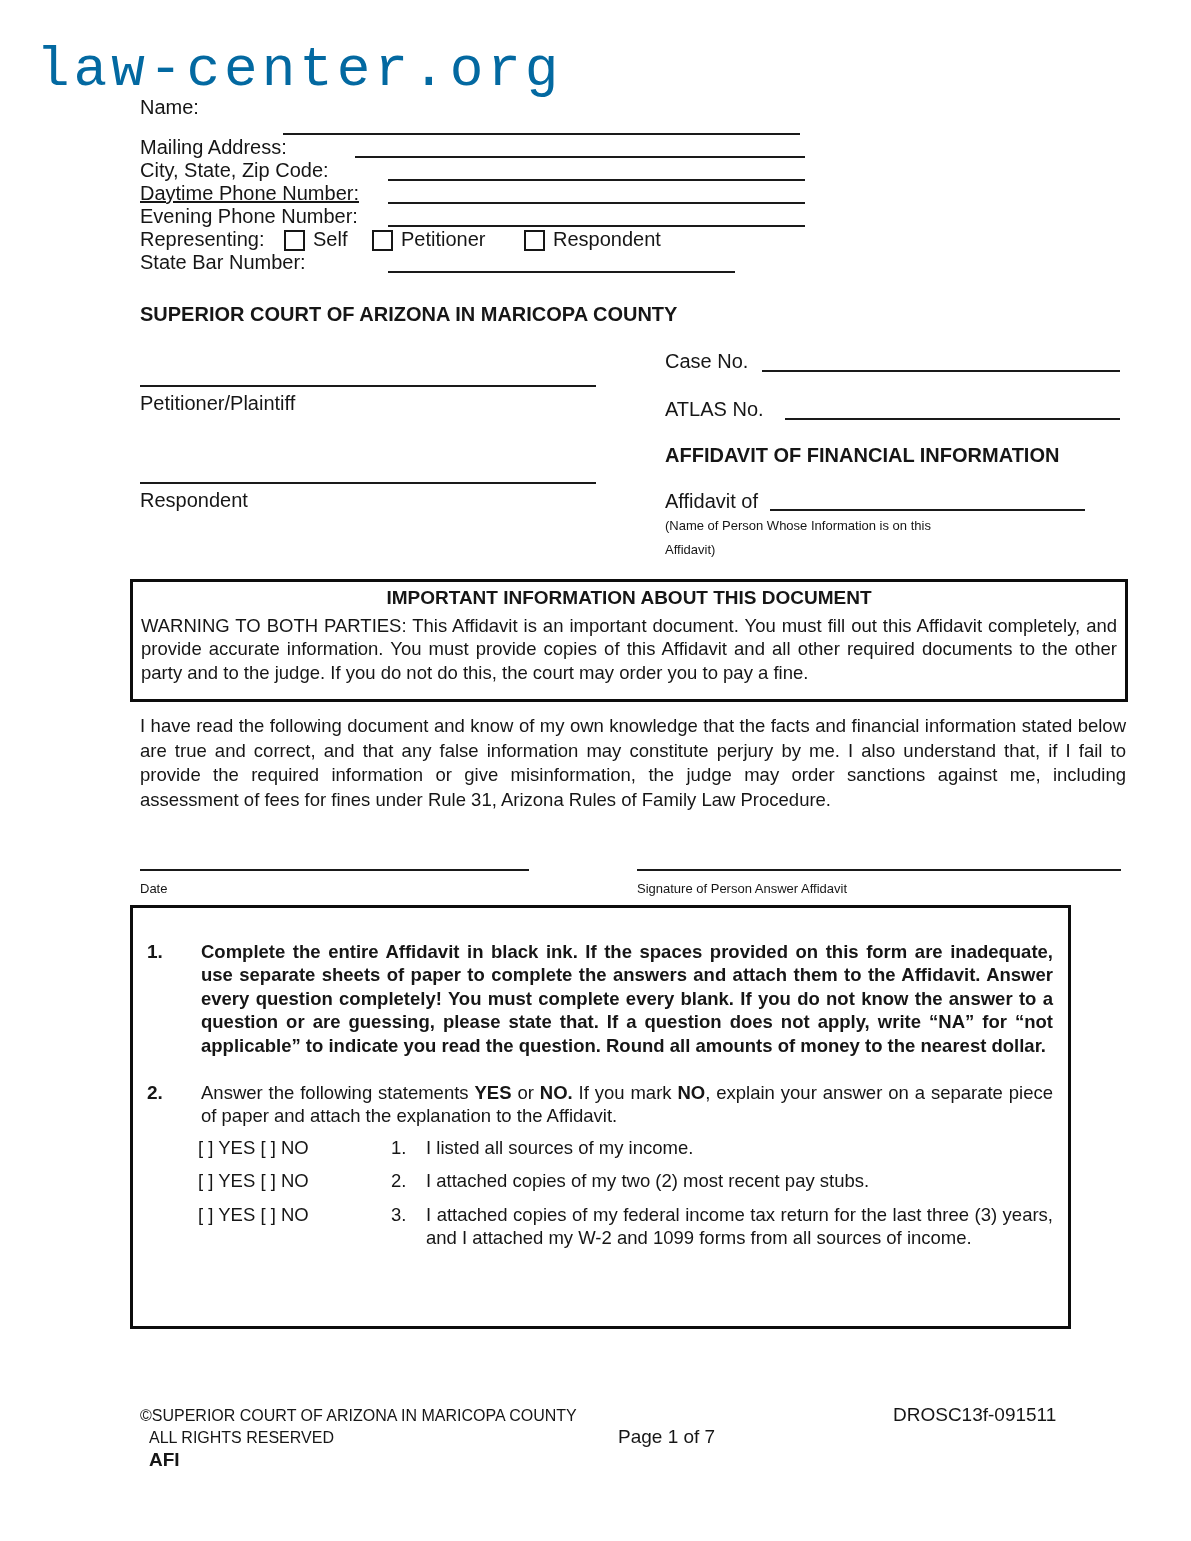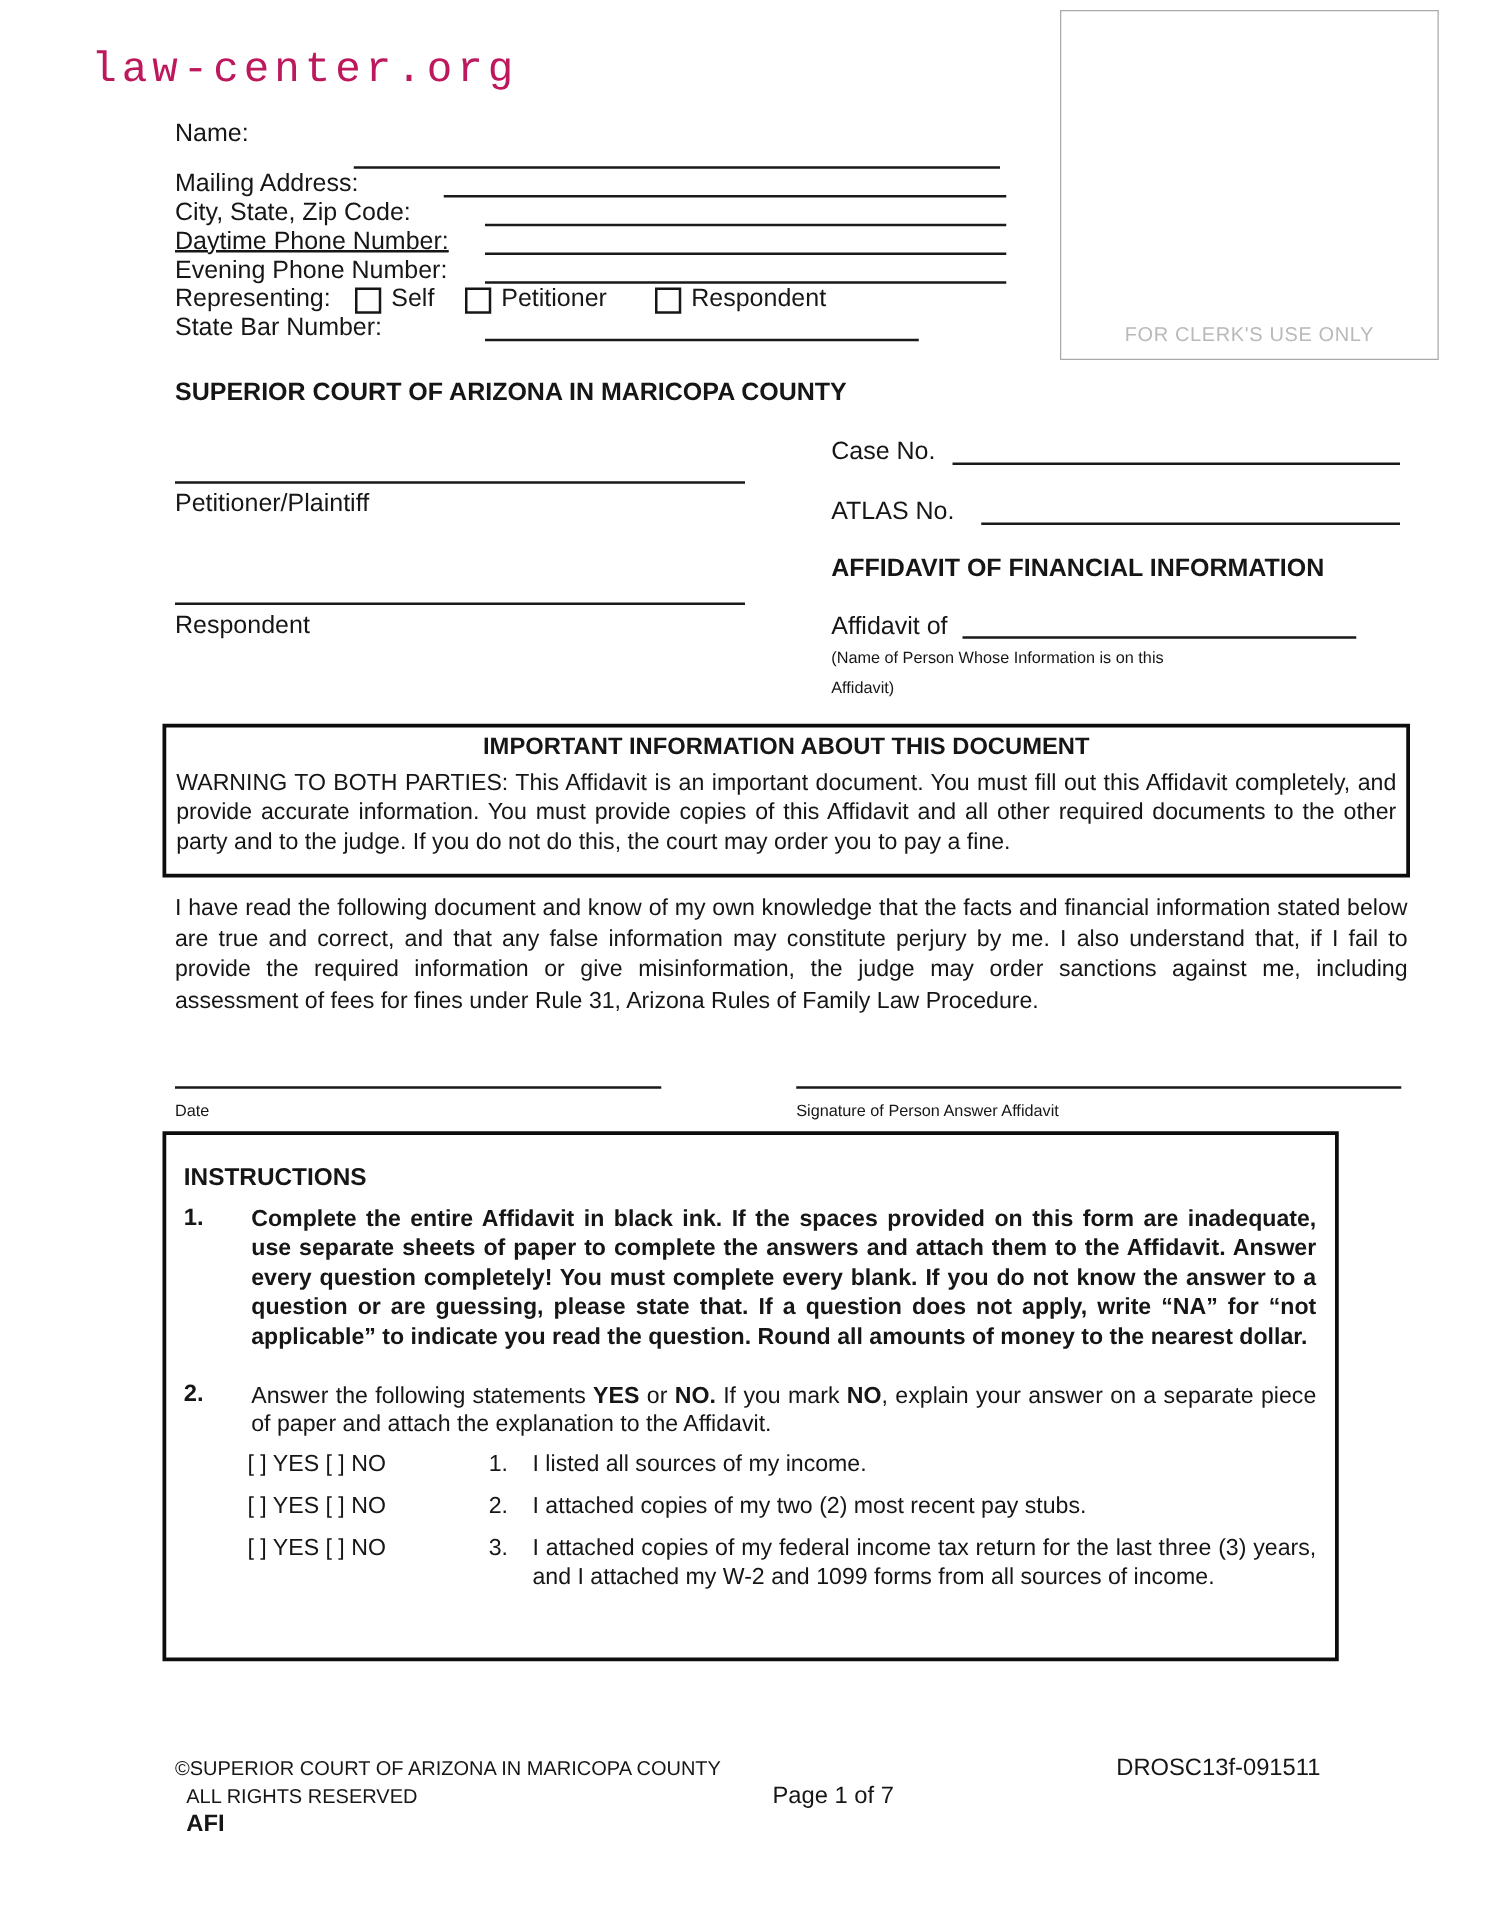--- a/index.html
+++ b/index.html
@@ -11,21 +11,21 @@
   .abs { position:absolute; }
   .lbl { font-size:20px; line-height:23px; white-space:nowrap; }
   .sm  { font-size:13px; line-height:24px; white-space:nowrap; }
   .b   { font-weight:bold; }
   .uline { position:absolute; height:0; border-bottom:2px solid #1a1a1a; }
 
   
   .logo {
     left:36px; top:38px;
     font-family:"Liberation Mono","DejaVu Sans Mono",monospace;
-    font-size:34px; letter-spacing:4px; color:#be185d; white-space:nowrap;margin-left:37px;
+    font-size:56px; letter-spacing:4px; color:#0369a1; white-space:nowrap;
   }
 
   
   .clerk-box {
     left:848px; top:8px; width:303px; height:280px;
     border:1px solid #a9a9a9; box-sizing:border-box;
     display:flex; align-items:flex-end; justify-content:center;
   }
   .clerk-box span {
     color:#b9b9b9; font-size:16px; letter-spacing:0.5px;
@@ -75,23 +75,20 @@
   .f-small { font-size:16px; white-space:nowrap; }
   .f-med   { font-size:19px; white-space:nowrap; }
 </style>
 </head>
 <body>
 
 <div class="page">
 
   <div class="abs logo">law-center.org</div>
 
-  <div class="abs clerk-box">
-    <span>FOR CLERK'S USE ONLY</span>
-  </div>
 
   <div class="abs lbl" style="left:140px; top:96px;">Name:</div>
   <div class="uline" style="left:283px; top:133px; width:517px;"></div>
 
   <div class="abs lbl" style="left:140px; top:136px;">Mailing Address:</div>
   <div class="uline" style="left:355px; top:156px; width:450px;"></div>
 
   <div class="abs lbl" style="left:140px; top:159px;">City, State, Zip Code:</div>
   <div class="uline" style="left:388px; top:179px; width:417px;"></div>
 
@@ -139,21 +136,20 @@
   </div>
 
   <div class="abs declaration">I have read the following document and know of my own knowledge that the facts and financial information stated below are true and correct, and that any false information may constitute perjury by me.  I also understand that, if I fail to provide the required information or give misinformation, the judge may order sanctions against me, including assessment of fees for fines under Rule 31, Arizona Rules of Family Law Procedure.</div>
 
   <div class="uline" style="left:140px; top:869px; width:389px;"></div>
   <div class="abs sm" style="left:140px; top:877px;">Date</div>
   <div class="uline" style="left:637px; top:869px; width:484px;"></div>
   <div class="abs sm" style="left:637px; top:877px;">Signature of Person Answer Affidavit</div>
 
   <div class="abs instr-box">
-    <div class="instr-heading">INSTRUCTIONS</div>
 
     <div class="item item1">
       <div class="inum">1.</div>
       <div class="itext">Complete the entire Affidavit in black ink.  If the spaces provided on this form are inadequate, use separate sheets of paper to complete the answers and attach them to the Affidavit. Answer every question completely!  You must complete every blank.  If you do not know the answer to a question or are guessing, please state that.  If a question does not apply, write “NA” for “not applicable” to indicate you read the question.  Round all amounts of money to the nearest dollar.</div>
     </div>
 
     <div class="item item2">
       <div class="inum">2.</div>
       <div class="itext"><span>Answer the following statements </span><span style="font-weight: bold;">YES</span><span> or </span><span style="font-weight: bold;">NO.</span><span>  If you mark </span><span style="font-weight: bold;">NO</span><span>, explain your answer on a separate piece of paper and attach the explanation to the Affidavit.</span></div>
     </div>

